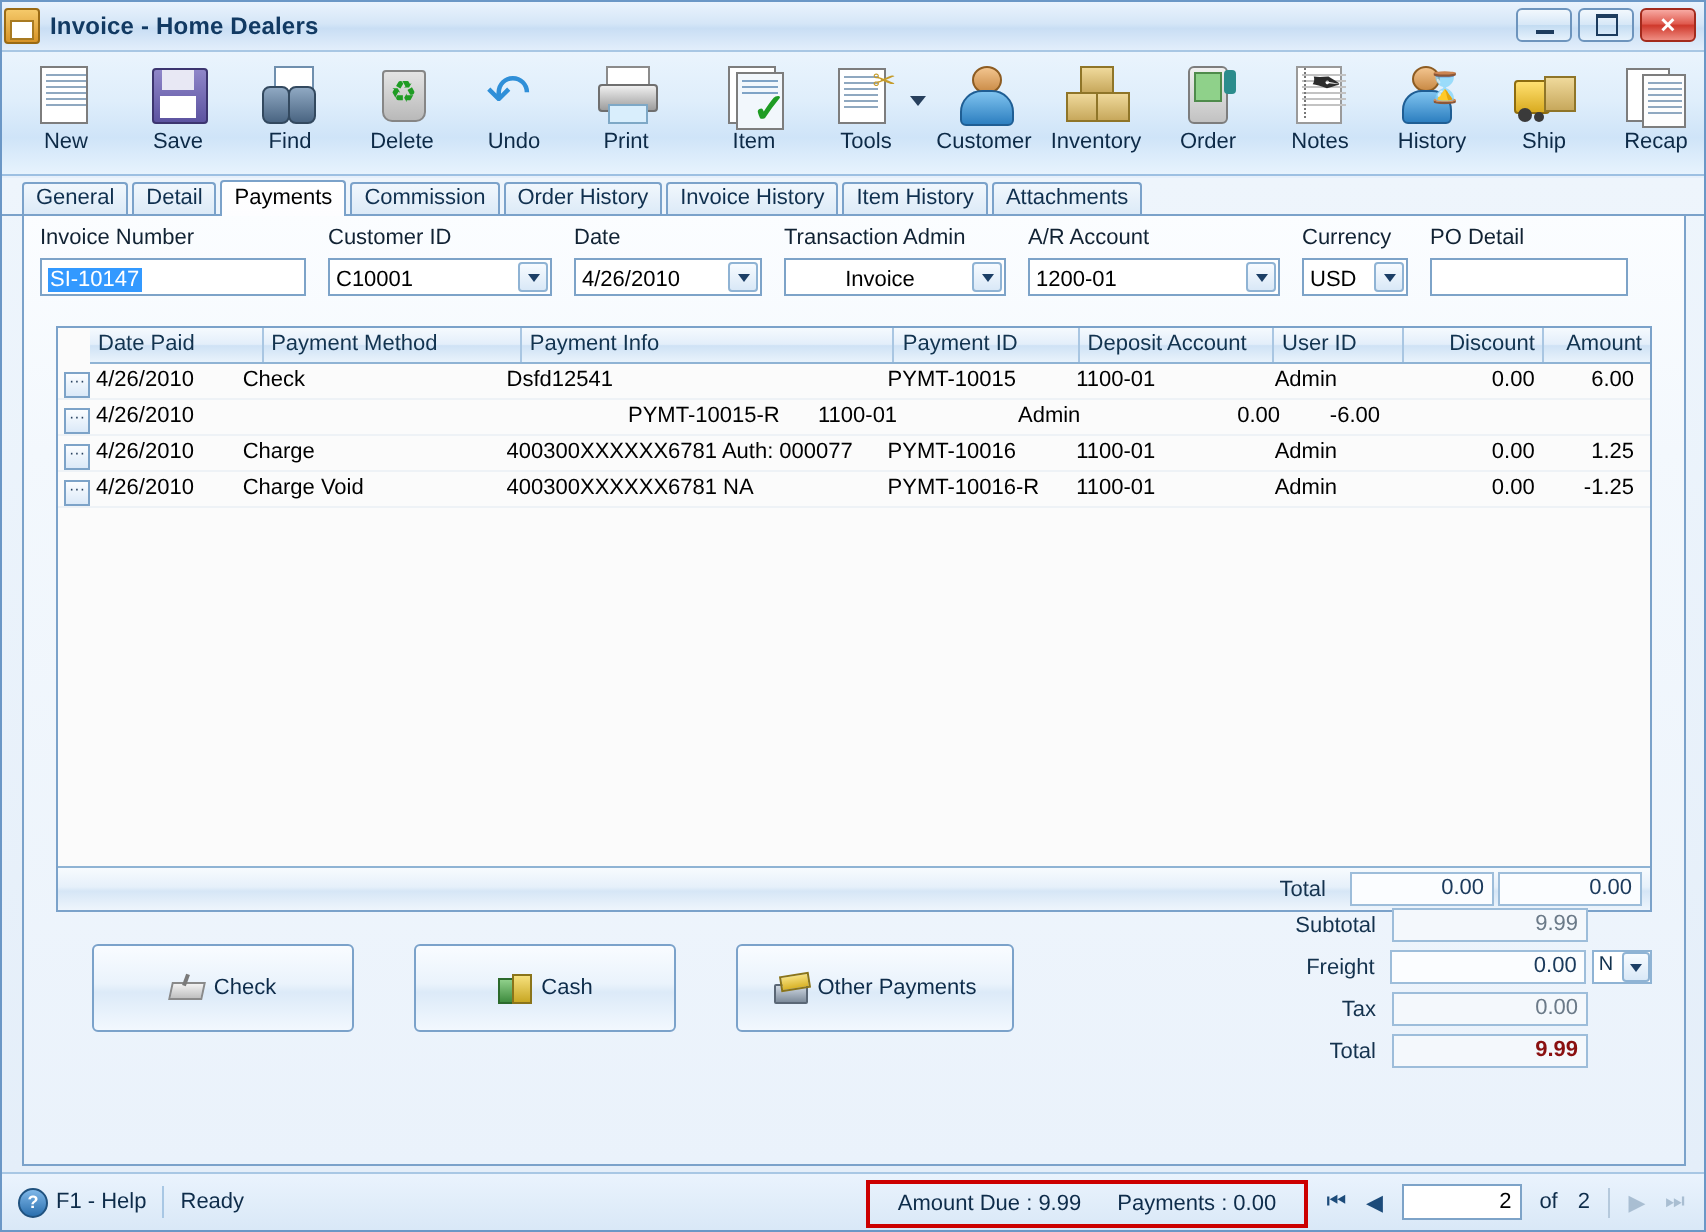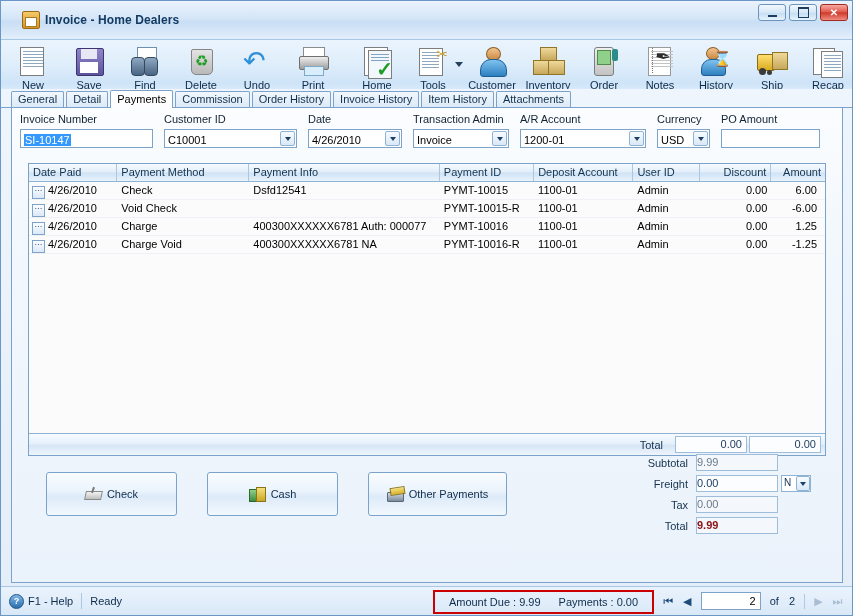--- a/index.html
+++ b/index.html
@@ -10,24 +10,24 @@
     color:#000;
     background:#e9f0f8;
   }
   .window{
     position:relative;width:853px;height:616px;box-sizing:border-box;
     border:1px solid #6b97c6;
     background:linear-gradient(to bottom,#e8f1fb 0%,#dbe9f8 100%);
   }
   
   .titlebar{
-    height:39px;box-sizing:border-box;
+    height:25px;box-sizing:border-box;
     background:linear-gradient(to bottom,#eaf3fd 0%,#d5e6f7 45%,#c9def4 55%,#e2eefb 100%);
     border-bottom:1px solid #a8c7e4;
-    display:flex;align-items:center;padding:0 2px 0 21px;position:relative;
+    display:flex;align-items:center;padding:0 2px 0 1px;position:relative;
   }
   .title-ico{
     width:16px;height:16px;margin-right:5px;position:relative;flex:0 0 auto;
     background:linear-gradient(to bottom,#f5c96a,#d79327);
     border:1px solid #9a6a14;border-radius:2px;
   }
   .title-ico:after{
     content:"";position:absolute;left:2px;top:5px;width:10px;height:8px;
     background:#fff;border:1px solid #a87a22;
   }
@@ -119,20 +119,21 @@
     border-right:3.5px solid transparent;border-top:4px solid #1c3f66;}
   
   .grid{
     position:absolute;left:16px;right:16px;top:56px;height:293px;box-sizing:border-box;
     border:1px solid #7ba2ca;background:#fbfbfb;display:flex;flex-direction:column;
   }
   .ghead{
     display:flex;height:18px;box-sizing:border-box;
     background:linear-gradient(to bottom,#f5fafe 0%,#e3eefa 48%,#cfe2f5 52%,#e9f3fc 100%);
     border-bottom:1px solid #8fb3d4;
+    margin-left:16px;
   }
   .gh{
     box-sizing:border-box;border-right:1px solid #a9c6e2;padding:2px 4px 0 4px;
     font-size:11px;color:#12334f;white-space:nowrap;overflow:hidden;
   }
   .gbody{flex:1 1 auto;overflow:hidden;background:#fbfbfb;}
   .grow{display:flex;height:18px;box-sizing:border-box;border-bottom:1px solid #eef2f6;}
   .gc{
     box-sizing:border-box;padding:2px 4px 0 4px;font-size:11px;color:#000;
     white-space:nowrap;overflow:hidden;
@@ -158,22 +159,22 @@
     width:131px;height:44px;box-sizing:border-box;border:1px solid #7ba2ca;border-radius:3px;
     background:linear-gradient(to bottom,#f9fcff 0%,#eaf3fc 45%,#dceaf8 55%,#f2f8fe 100%);
     display:flex;align-items:center;justify-content:center;gap:6px;font-size:11px;color:#0e2c4a;
   }
   .paybtn .pi{width:16px;height:14px;position:relative;flex:0 0 auto;}
   
   .totals{position:absolute;right:16px;top:345px;width:190px;}
   .trow{display:flex;align-items:center;height:21px;}
   .trow .tlab{width:52px;text-align:right;padding-right:8px;font-size:11px;color:#14324e;}
   .tfield{
-    flex:0 0 auto;width:82px;height:17px;box-sizing:border-box;border:1px solid #9dbdda;
-    background:#f4f8fc;text-align:left;font-size:11px;color:#6b7a88;padding:1px 4px 0 0;
+    flex:0 0 auto;width:98px;height:17px;box-sizing:border-box;border:1px solid #9dbdda;
+    background:#f4f8fc;text-align:right;font-size:11px;color:#6b7a88;padding:1px 4px 0 0;
   }
   .tfield.editable{background:#fbfdff;color:#1a3a5c;}
   .tfield.bold{color:#8a1010;font-weight:bold;background:#f4f8fc;}
   .tfield.sub{color:#6b7a88;}
   .freightsel{
     margin-left:3px;width:30px;height:17px;box-sizing:border-box;border:1px solid #8fb3d4;
     background:#fff;font-size:10px;color:#12324e;position:relative;padding:1px 0 0 2px;overflow:hidden;
   }
   .freightsel .ddbtn{right:0;top:0;width:14px;height:15px;}
   
@@ -271,21 +272,21 @@
 
     <div class="tsep"></div>
 
     <div class="tbtn">
       <div class="gi">
         <span class="doc"></span>
           <span class="doc l2" style="background:#f2f7fc;"></span>
         <span class="lines" style="left:10px;top:8px;right:4px;background:#7fa3c6;box-shadow:0 3px 0 #7fa3c6,0 6px 0 #7fa3c6;"></span>
         <span class="chk">✓</span>
       </div>
-      <div class="lbl">Home</div>
+      <div class="lbl">Item</div>
     </div>
     <div class="tbtn">
       <div class="gi">
         <span class="doc" style="left:2px;top:2px;width:22px;height:26px;"></span>
         <span class="lines" style="left:5px;top:6px;right:10px;"></span>
         <span style="position:absolute;right:1px;top:2px;font-size:14px;color:#c59b2a;line-height:12px;">✂</span>
       </div>
       <div class="lbl">Tools</div>
     </div>
     <div class="tcaret"></div>
@@ -369,39 +370,39 @@
 
       <div class="fields">
         <div class="fld">
           <div class="cap">Invoice Number</div>
           <div class="inp sel" style="width:133px;">
             <span class="selval">SI-10147</span>
           </div>
         </div>
         <div class="fld">
           <div class="cap">Customer ID</div>
-          <div class="inp dd" style="width:133px;">
+          <div class="inp dd" style="width:112px;">
             <span>C10001</span>
             <span class="ddbtn">
                 <i></i>
               </span>
           </div>
         </div>
         <div class="fld">
           <div class="cap">Date</div>
           <div class="inp dd" style="width:94px;">
             <span>4/26/2010</span>
             <span class="ddbtn">
                 <i></i>
               </span>
           </div>
         </div>
         <div class="fld">
           <div class="cap">Transaction Admin</div>
-          <div class="inp dd" style="width:96px;">
+          <div class="inp dd" style="width:111px;justify-content:center;">
             <span>Invoice</span>
             <span class="ddbtn">
                 <i></i>
               </span>
           </div>
         </div>
         <div class="fld">
           <div class="cap">A/R Account</div>
           <div class="inp dd" style="width:126px;">
             <span>1200-01</span>
@@ -413,21 +414,21 @@
         <div class="fld">
           <div class="cap">Currency</div>
           <div class="inp dd" style="width:53px;">
             <span>USD</span>
             <span class="ddbtn">
                 <i></i>
               </span>
           </div>
         </div>
         <div class="fld">
-          <div class="cap">PO Amount</div>
+          <div class="cap">PO Detail</div>
           <div class="inp" style="width:99px;">
             <span></span>
           </div>
         </div>
       </div>
 
       <div class="grid">
         <div class="ghead">
           <div class="gh" style="width:89px;">Date Paid</div>
           <div class="gh" style="width:133px;">Payment Method</div>
@@ -450,21 +451,20 @@
             <div class="gc" style="width:100px;">1100-01</div>
             <div class="gc" style="width:67px;">Admin</div>
             <div class="gc right" style="width:72px;">0.00</div>
             <div class="gc right" style="width:54px;padding-right:8px;">6.00</div>
           </div>
 
           <div class="grow">
             <div class="gc" style="width:89px;padding-left:1px;">
               <span class="rowpick">···</span><span>4/26/2010</span>
             </div>
-            <div class="gc" style="width:133px;">Void Check</div>
             <div class="gc" style="width:192px;"></div>
             <div class="gc" style="width:95px;">PYMT-10015-R</div>
             <div class="gc" style="width:100px;">1100-01</div>
             <div class="gc" style="width:67px;">Admin</div>
             <div class="gc right" style="width:72px;">0.00</div>
             <div class="gc right" style="width:54px;padding-right:8px;">-6.00</div>
           </div>
 
           <div class="grow">
             <div class="gc" style="width:89px;padding-left:1px;">

